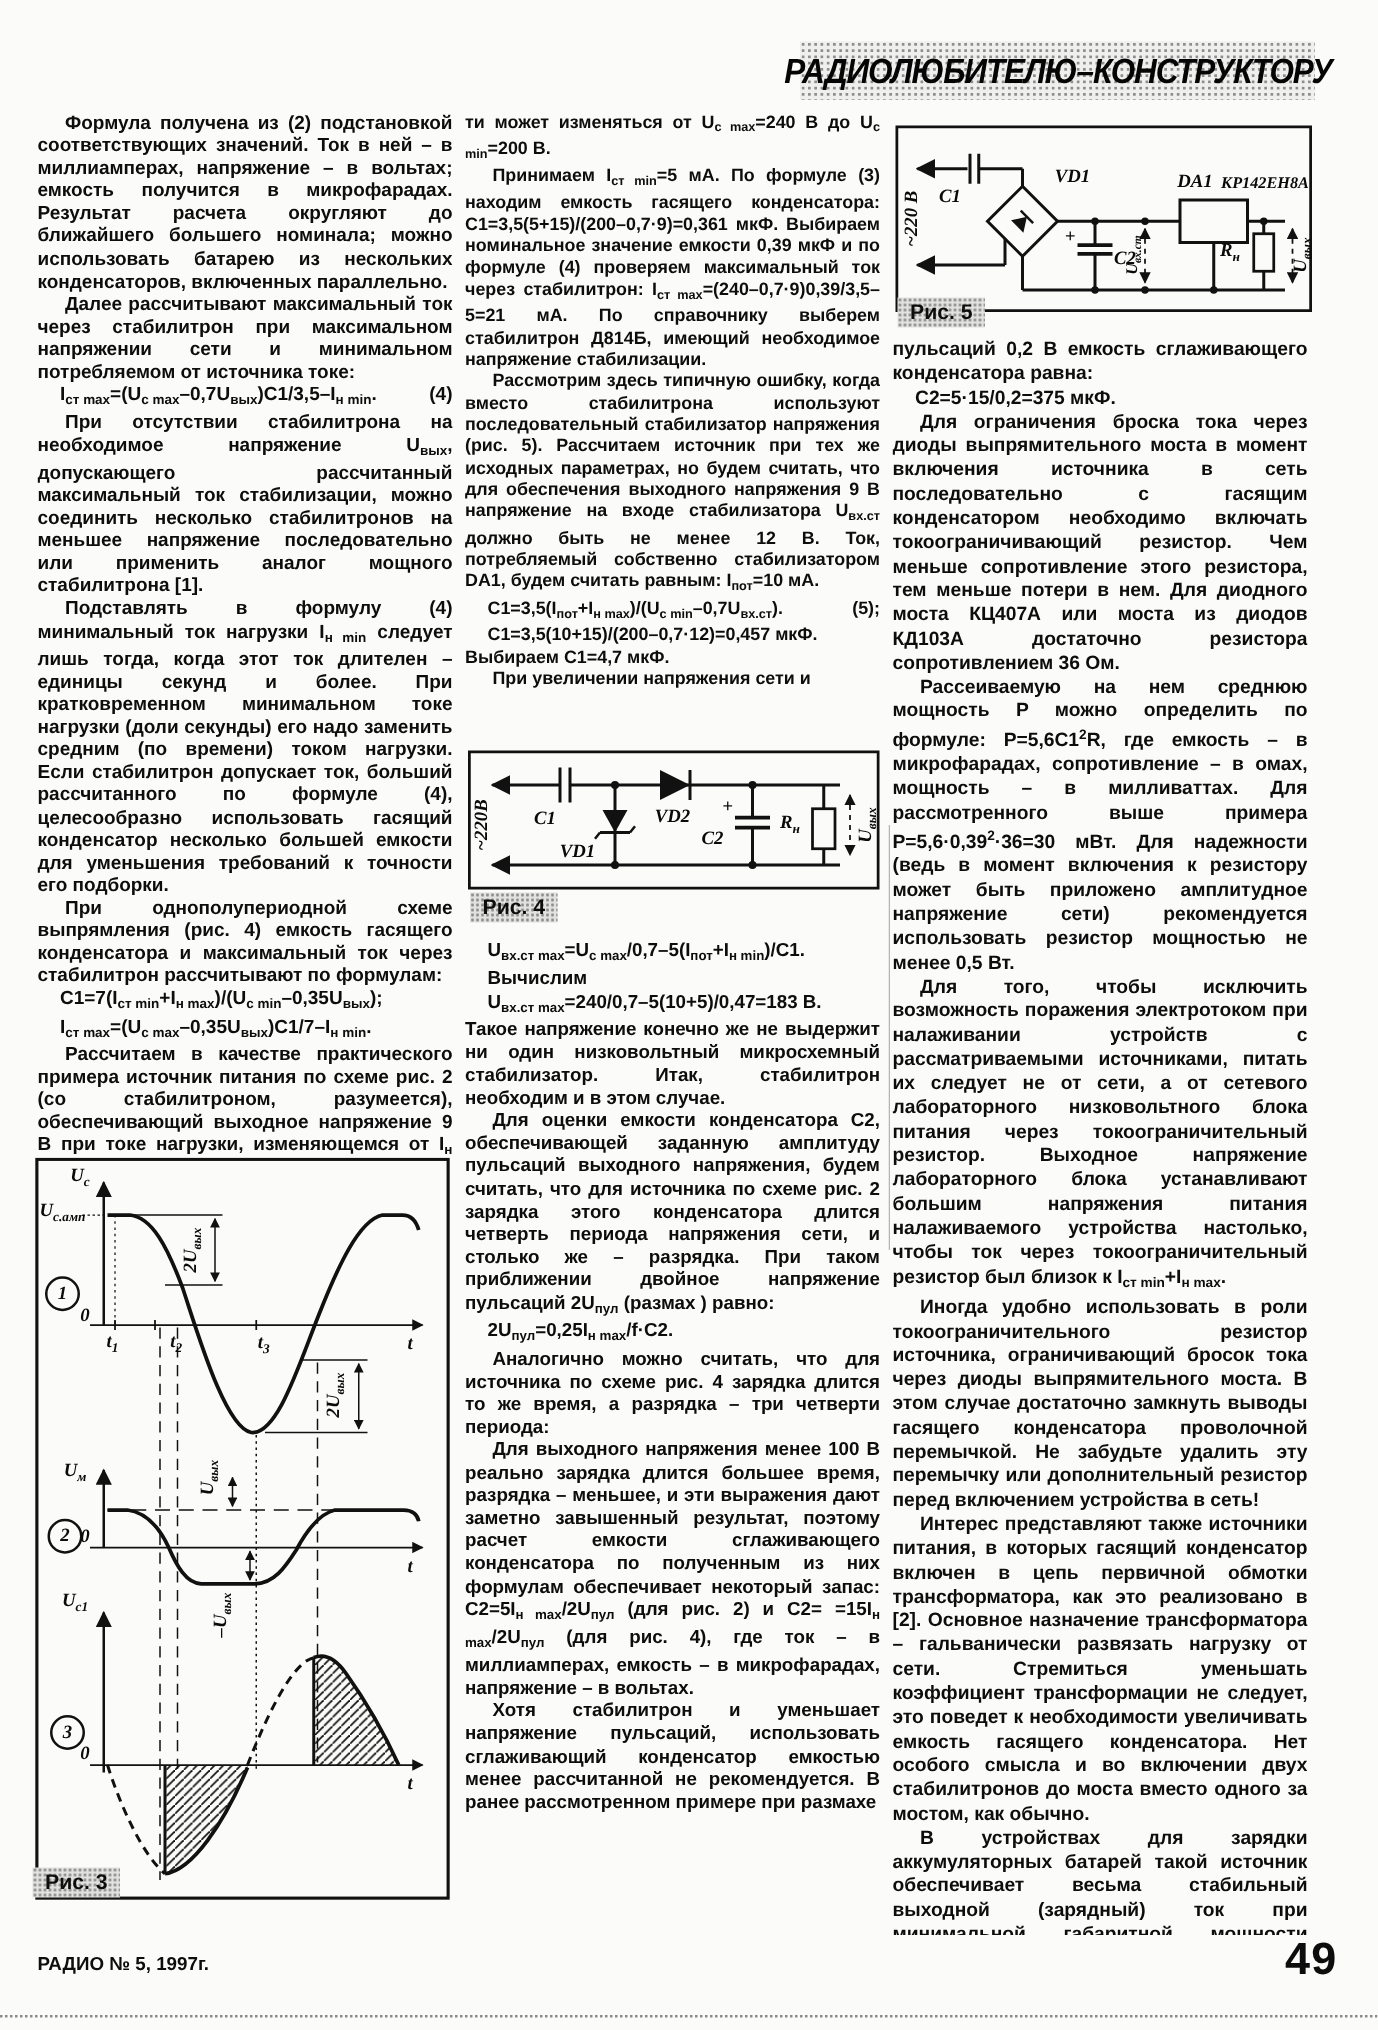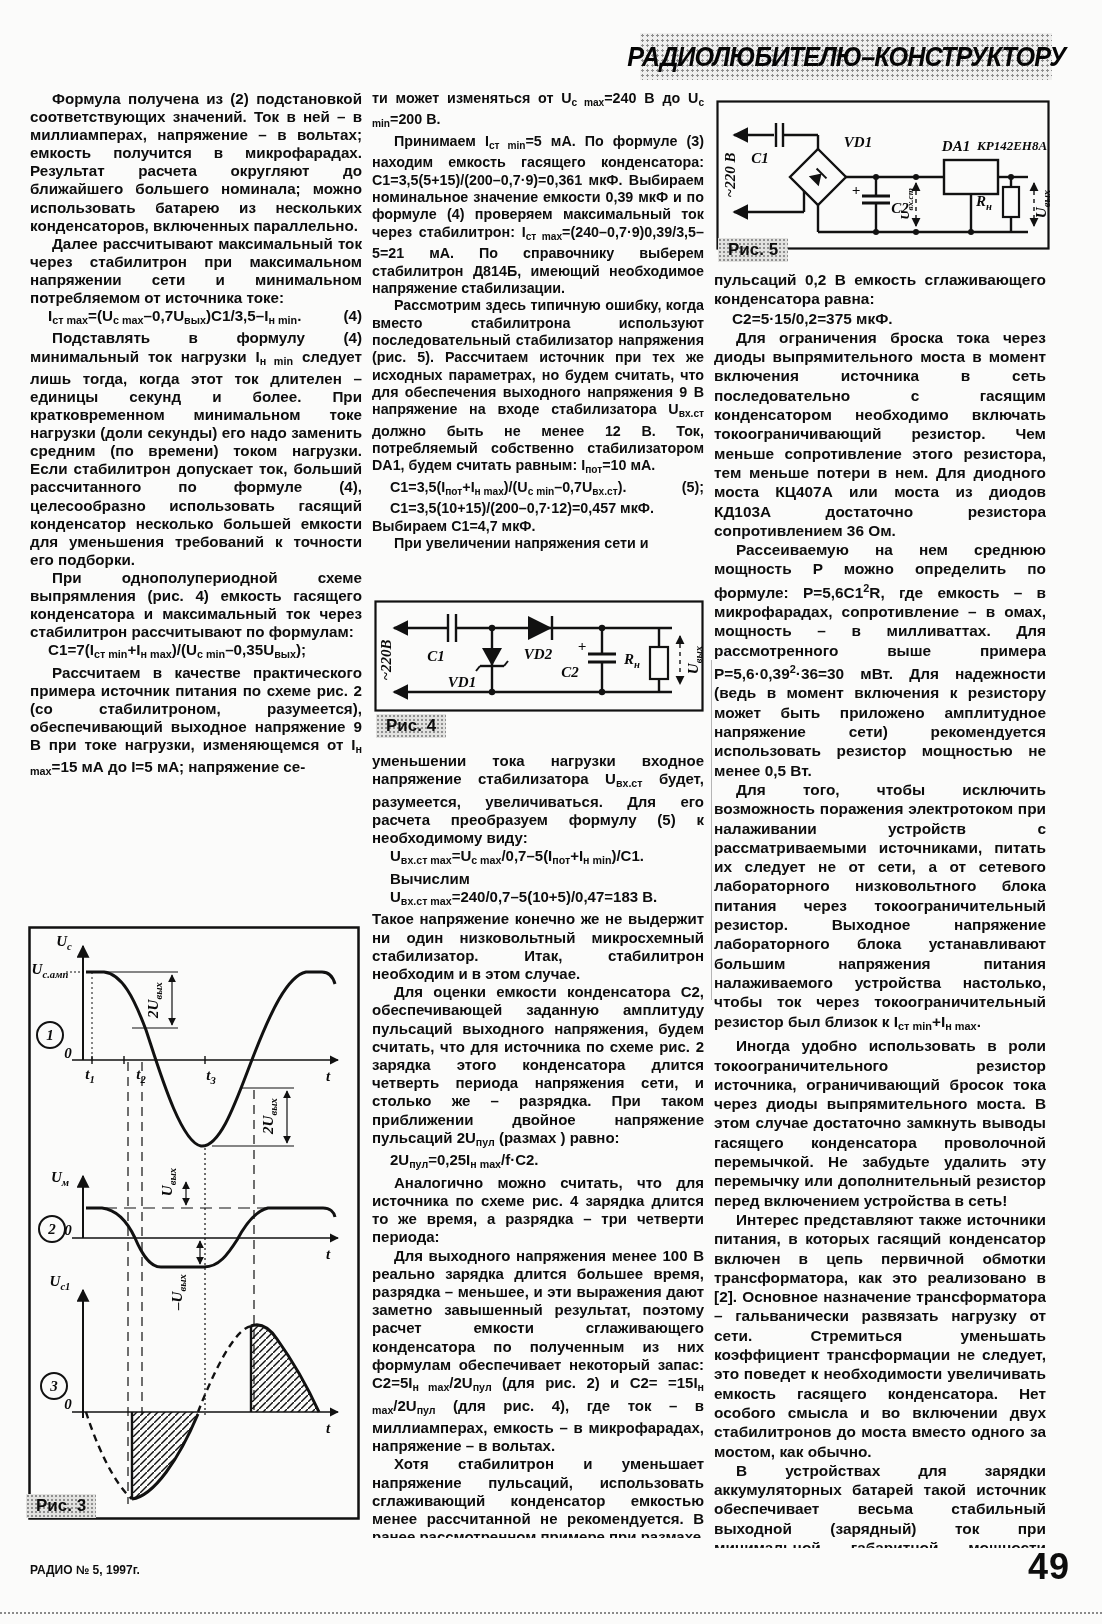--- a/index.html
+++ b/index.html
@@ -48,54 +48,55 @@
     font-family:"Liberation Serif",serif;font-style:italic;font-weight:bold;font-size:15px;
     text-align:center;line-height:24px;background:#fbfbfa;
   }
   .figcap{
     position:absolute;font-weight:bold;font-size:17px;padding:2px 10px;
     background-color:#e2e2e0;
     background-image:radial-gradient(circle,#8f8f8f 1px,transparent 1.35px);
     background-size:4px 4px;white-space:nowrap;
   }
   
-  .footer-journal{position:absolute;left:30px;top:1563px;font-weight:bold;font-size:12px;}
+  .footer-journal{position:absolute;left:30px;top:1563px;font-weight:bold;font-size:15px;}
   .page-number{position:absolute;left:1028px;top:1546px;font-weight:bold;font-size:36px;letter-spacing:1px;}
   .bottom-rule{position:absolute;left:0;top:1612px;width:1102px;border-top:2px dotted #8a8a8a;}
   .col-rule{position:absolute;left:711px;top:660px;height:340px;width:0;border-left:1.5px solid #b5b5b5;}
 </style>
 </head>
 <body>
 
 <div class="banner">
   <span>РАДИОЛЮБИТЕЛЮ–КОНСТРУКТОРУ</span>
 </div>
 
 <div class="col col-left">
   <p>Формула получена из (2) подстановкой соответствующих значений. Ток в ней – в миллиамперах, напряжение – в вольтах; емкость получится в микрофарадах. Результат расчета округляют до ближайшего большего номинала; можно использовать батарею из нескольких конденсаторов, включенных параллельно.</p>
   <p>Далее рассчитывают максимальный ток через стабилитрон при максимальном напряжении сети и минимальном потребляемом от источника токе:</p>
   <p class="formula"><span class="eqnum">(4)</span><span>I<sub>ст max</sub>=(U<sub>c max</sub>–0,7U<sub>вых</sub>)C1/3,5–I<sub>н min</sub>.</span></p>
+  <p>При отсутствии стабилитрона на необходимое напряжение U<sub>вых</sub>, допускающего рассчитанный максимальный ток стабилизации, можно соединить несколько стабилитронов на меньшее напряжение последовательно или применить аналог мощного стабилитрона [1].</p>
   <p>Подставлять в формулу (4) минимальный ток нагрузки I<sub>н min</sub> следует лишь тогда, когда этот ток длителен – единицы секунд и более. При кратковременном минимальном токе нагрузки (доли секунды) его надо заменить средним (по времени) током нагрузки. Если стабилитрон допускает ток, больший рассчитанного по формуле (4), целесообразно использовать гасящий конденсатор несколько большей емкости для уменьшения требований к точности его подборки.</p>
   <p>При однополупериодной схеме выпрямления (рис. 4) емкость гасящего конденсатора и максимальный ток через стабилитрон рассчитывают по формулам:</p>
   <p class="formula">C1=7(I<sub>ст min</sub>+I<sub>н max</sub>)/(U<sub>c min</sub>–0,35U<sub>вых</sub>);</p>
+  <p class="formula">I<sub>ст max</sub>=(U<sub>c max</sub>–0,35U<sub>вых</sub>)C1/7–I<sub>н min</sub>.</p>
   <p>Рассчитаем в качестве практического примера источник питания по схеме рис. 2 (со стабилитроном, разумеется), обеспечивающий выходное напряжение 9 В при токе нагрузки, изменяющемся от I<sub>н max</sub>=15 мА до I=5 мА; напряжение се-</p>
 </div>
 
 <div class="col col-mid1">
   <p class="noind">ти может изменяться от U<sub>c max</sub>=240 В до U<sub>c min</sub>=200 В.</p>
   <p>Принимаем I<sub>ст min</sub>=5 мА. По формуле (3) находим емкость гасящего конденсатора: C1=3,5(5+15)/(200–0,7·9)=0,361 мкФ. Выбираем номинальное значение емкости 0,39 мкФ и по формуле (4) проверяем максимальный ток через стабилитрон: I<sub>ст max</sub>=(240–0,7·9)0,39/3,5–5=21 мА. По справочнику выберем стабилитрон Д814Б, имеющий необходимое напряжение стабилизации.</p>
   <p>Рассмотрим здесь типичную ошибку, когда вместо стабилитрона используют последовательный стабилизатор напряжения (рис. 5). Рассчитаем источник при тех же исходных параметрах, но будем считать, что для обеспечения выходного напряжения 9 В напряжение на входе стабилизатора U<sub>вх.ст</sub> должно быть не менее 12 В. Ток, потребляемый собственно стабилизатором DA1, будем считать равным: I<sub>пот</sub>=10 мА.</p>
   <p class="formula"><span class="eqnum">(5);</span><span>C1=3,5(I<sub>пот</sub>+I<sub>н max</sub>)/(U<sub>c min</sub>–0,7U<sub>вх.ст</sub>).</span></p>
   <p class="formula">C1=3,5(10+15)/(200–0,7·12)=0,457 мкФ.</p>
   <p class="noind">Выбираем C1=4,7 мкФ.</p>
   <p>При увеличении напряжения сети и</p>
 </div>
 
 <div class="col col-mid2">
-  <p class="noind">уменьшении тока нагрузки входное напряжение стабилизатора U<sub>вх.ст</sub> будет, разумеется, увеличиваться. Для его расчета преобразуем формулу (5) к необходимому виду:</p>
   <p class="formula">U<sub>вх.ст max</sub>=U<sub>c max</sub>/0,7–5(I<sub>пот</sub>+I<sub>н min</sub>)/C1.</p>
   <p class="formula">Вычислим</p>
   <p class="formula">U<sub>вх.ст max</sub>=240/0,7–5(10+5)/0,47=183 В.</p>
   <p class="noind">Такое напряжение конечно же не выдержит ни один низковольтный микросхемный стабилизатор. Итак, стабилитрон необходим и в этом случае.</p>
   <p>Для оценки емкости конденсатора C2, обеспечивающей заданную амплитуду пульсаций выходного напряжения, будем считать, что для источника по схеме рис. 2 зарядка этого конденсатора длится четверть периода напряжения сети, и столько же – разрядка. При таком приближении двойное напряжение пульсаций 2U<sub>пул</sub> (размах ) равно:</p>
   <p class="formula">2U<sub>пул</sub>=0,25I<sub>н max</sub>/f·C2.</p>
   <p>Аналогично можно считать, что для источника по схеме рис. 4 зарядка длится то же время, а разрядка – три четверти периода:</p>
   <p>Для выходного напряжения менее 100 В реально зарядка длится большее время, разрядка – меньшее, и эти выражения дают заметно завышенный результат, поэтому расчет емкости сглаживающего конденсатора по полученным из них формулам обеспечивает некоторый запас: C2=5I<sub>н max</sub>/2U<sub>пул</sub> (для рис. 2) и C2= =15I<sub>н max</sub>/2U<sub>пул</sub> (для рис. 4), где ток – в миллиамперах, емкость – в микрофарадах, напряжение – в вольтах.</p>
   <p>Хотя стабилитрон и уменьшает напряжение пульсаций, использовать сглаживающий конденсатор емкостью менее рассчитанной не рекомендуется. В ранее рассмотренном примере при размахе</p>
 </div>

